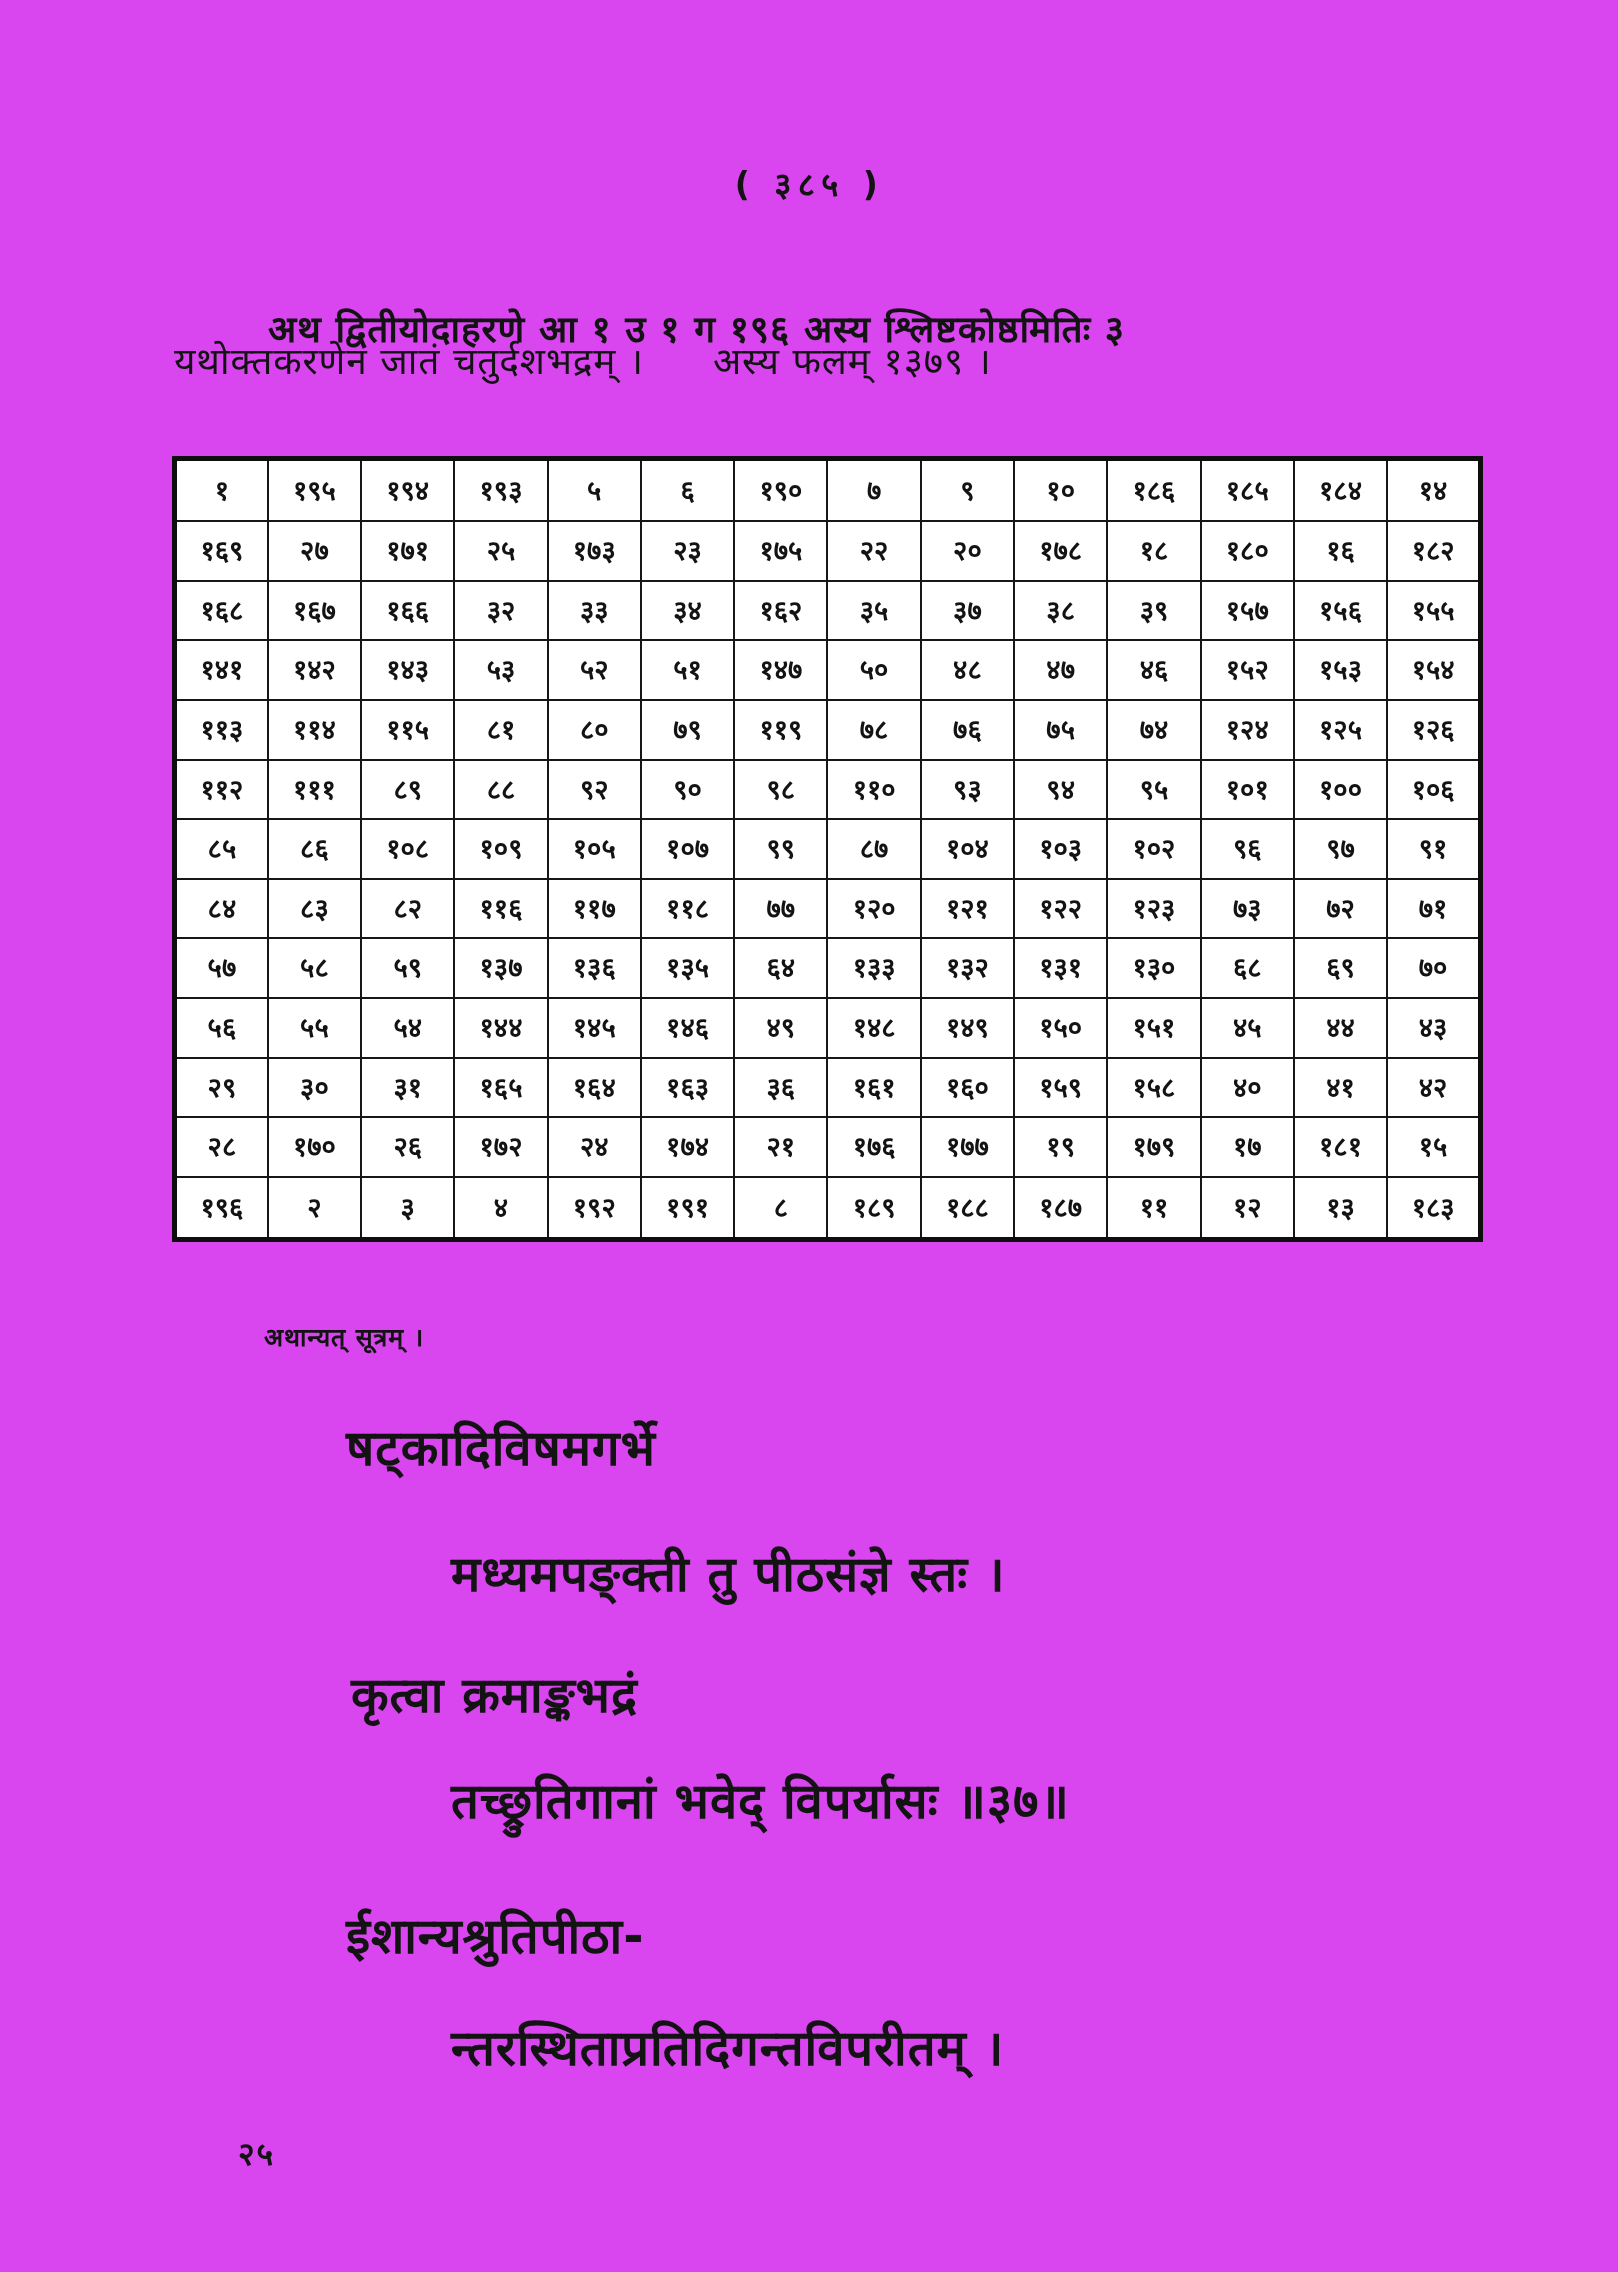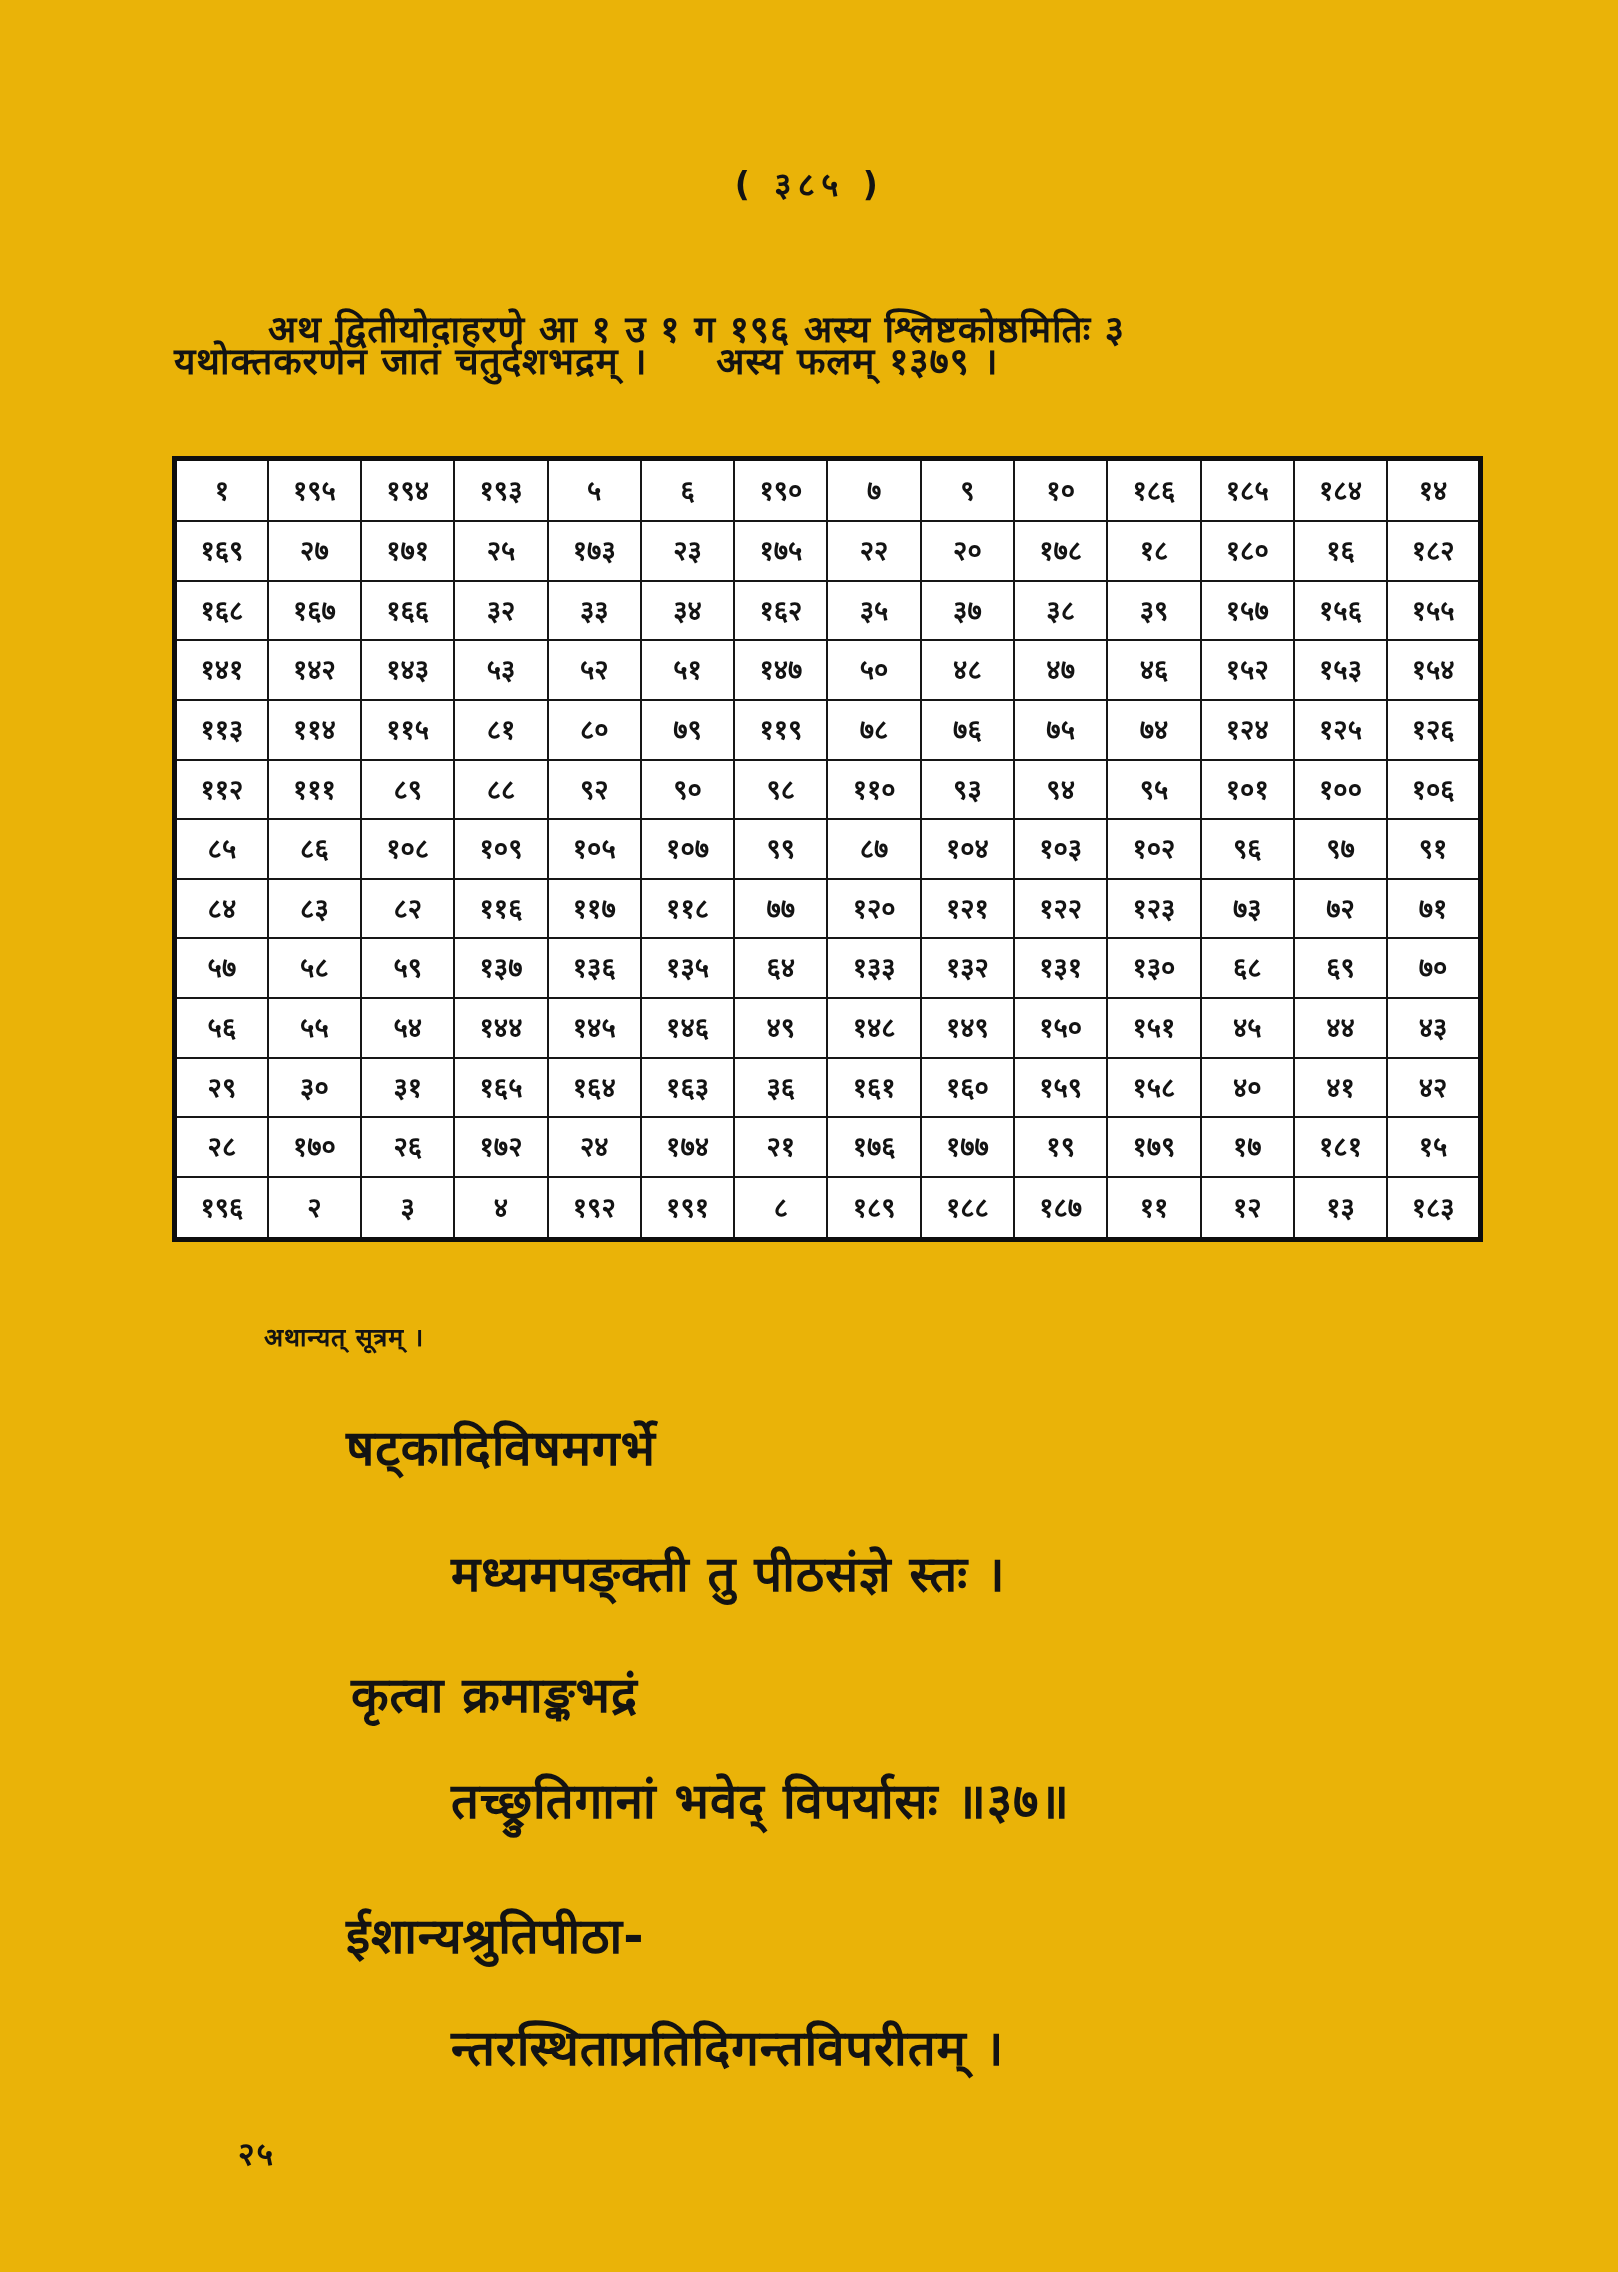--- a/index.html
+++ b/index.html
@@ -3,34 +3,34 @@
 <meta charset="utf-8">
 <style>
   html,body{margin:0;padding:0;}
   body{
     width:1619px;height:2273px;
     background:#ffffff;
     font-family:"DejaVu Sans","Liberation Sans",sans-serif;
     color:#131313;
     -webkit-font-smoothing:antialiased;
   }
-  .page{position:relative;width:1619px;height:2273px;background:#eab308;overflow:hidden;}
+  .page{position:relative;width:1619px;height:2273px;background:#d946ef;overflow:hidden;}
 
   .top-page-number{
     position:absolute;top:161px;left:0;width:100%;
     text-align:center;font-size:33px;font-weight:600;letter-spacing:6.4px;
     white-space:nowrap;
   }
   .intro-line1{
     position:absolute;left:268px;top:254px;
     font-size:37px;font-weight:700;white-space:nowrap;letter-spacing:0.9px;margin-top:48px;
   }
   .intro-line2{
     position:absolute;left:174px;top:334px;
-    font-size:37px;font-weight:700;white-space:nowrap;letter-spacing:0.9px;
+    font-size:37px;font-weight:400;white-space:nowrap;letter-spacing:0.9px;
   }
   .intro-line2 .gap{display:inline-block;width:69px;}
 
   table.bhadra{
     position:absolute;left:172px;top:456px;
     width:1311px;height:786px;
     border-collapse:collapse;table-layout:fixed;
     background:#ffffff;
   }
   table.bhadra td{

